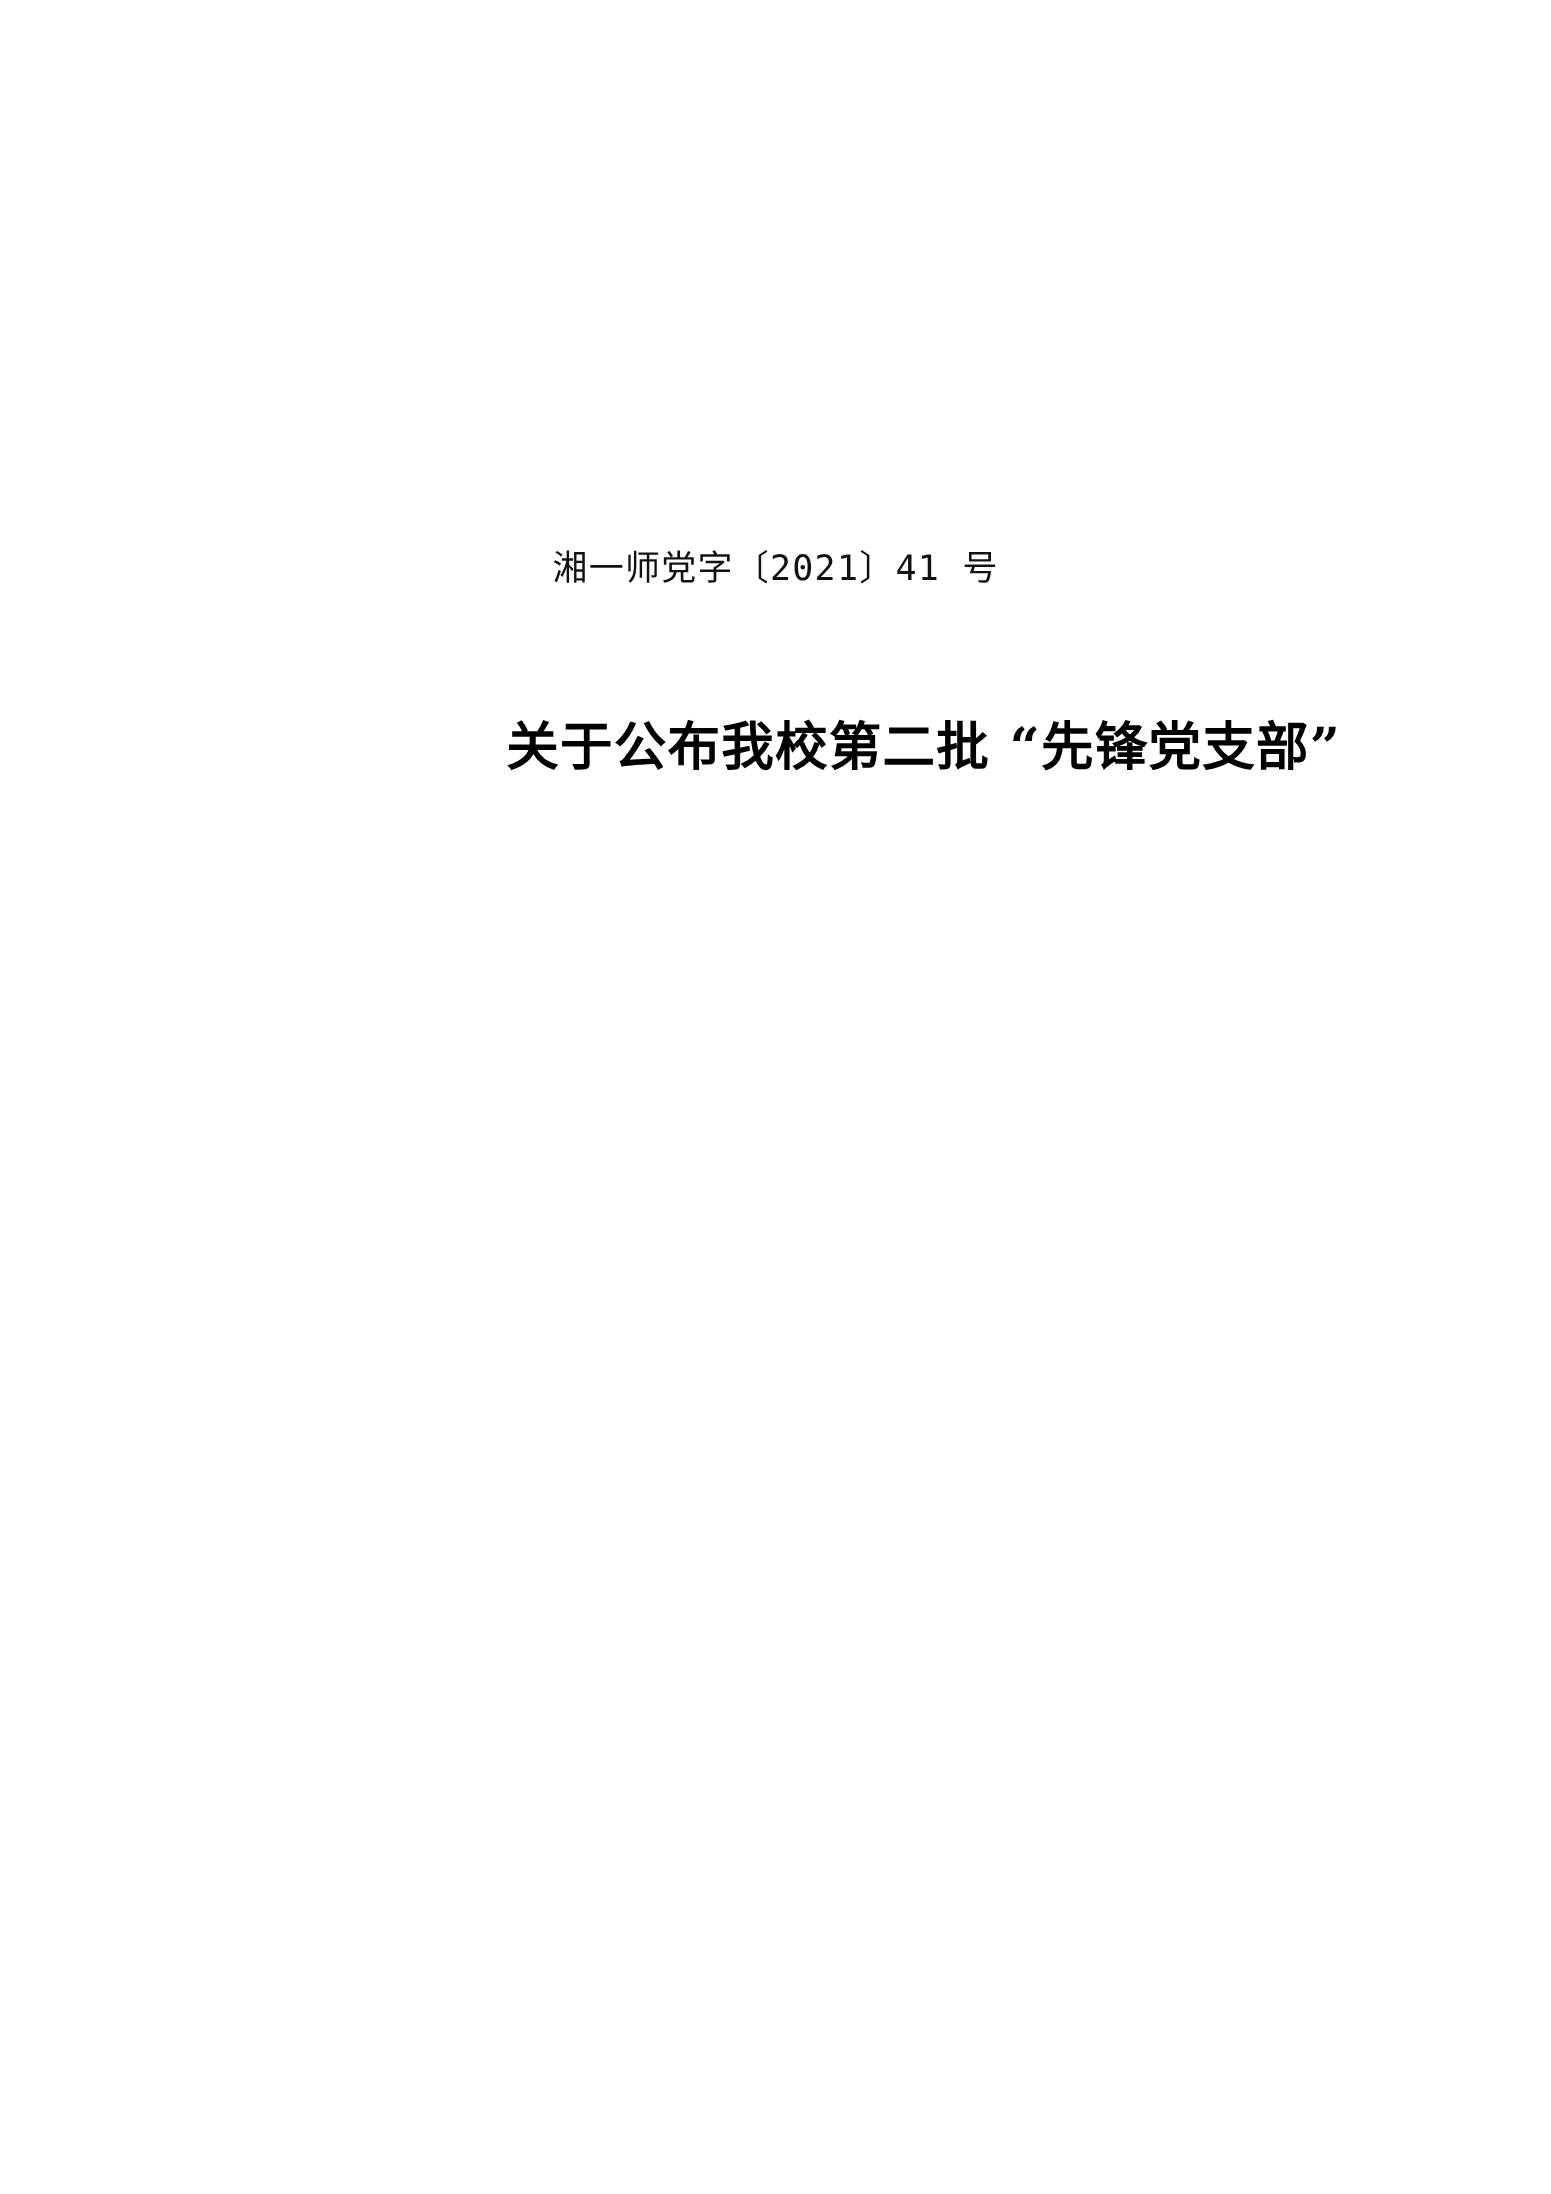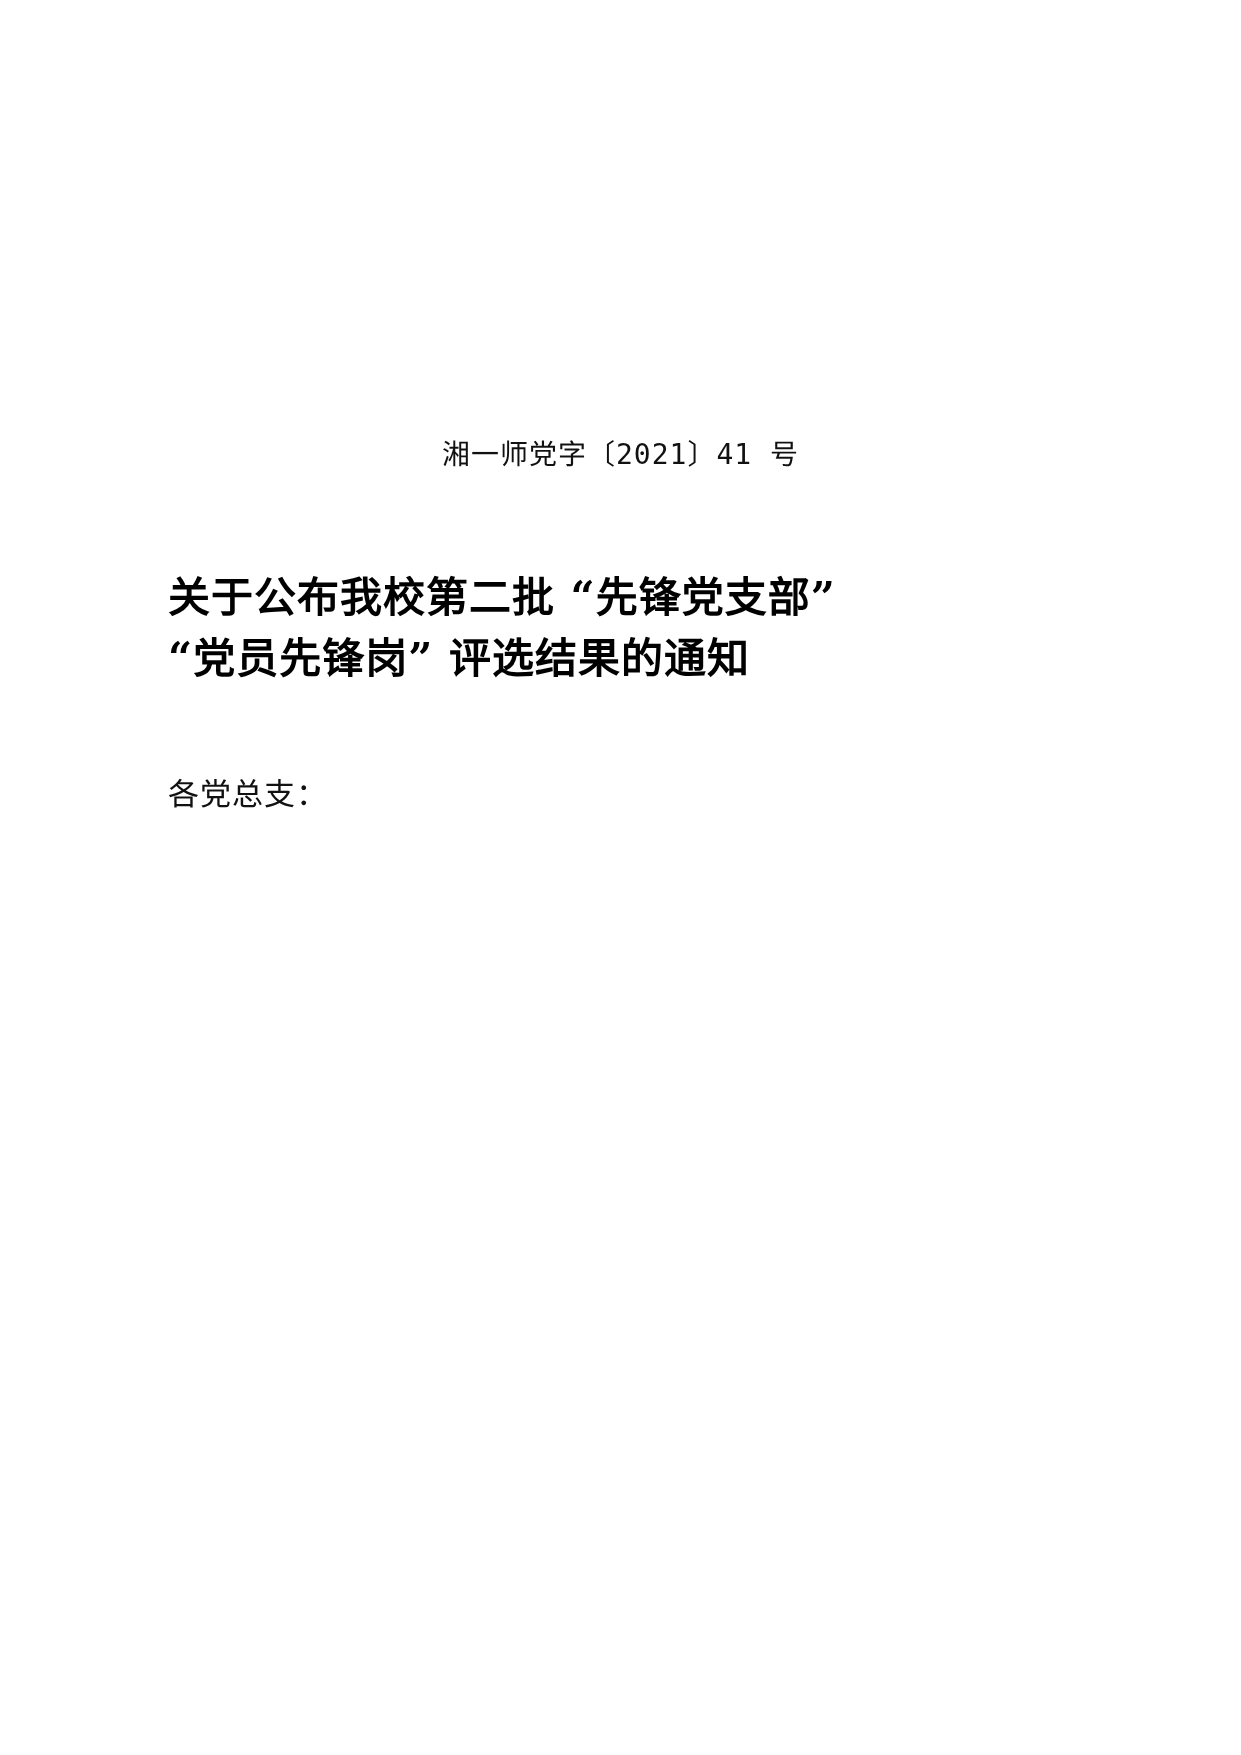--- a/index.html
+++ b/index.html
@@ -28,21 +28,21 @@
     text-align: center;
     font-family: "DejaVu Sans Mono", "Liberation Mono", monospace;
     font-size: 28px;
     letter-spacing: 1px;
     margin-top: 432px;
     color: #111;
     white-space: nowrap;
   }
   .title {
     margin-top: 96px;
-    text-align: left;
+    text-align: right;
     font-family: "DejaVu Serif", "Liberation Serif", serif;
     font-weight: bold;
     font-size: 42px;
     line-height: 1.45;
     letter-spacing: 1px;
     color: #000;
   }
   .title .line {
     display: block;
     white-space: nowrap;
@@ -71,21 +71,19 @@
 </head>
 <body>
 
 <div class="page">
   <div class="content">
 
     <div class="doc-number">湘一师党字〔2021〕41 号</div>
 
     <div class="title">
       <span class="line">关于公布我校第二批 “先锋党支部”</span>
-      <span class="line">“党员先锋岗” 评选结果的通知</span>
     </div>
 
-    <div class="salutation">各党总支：</div>
 
 
 
   </div>
 </div>
 
 </body></html>

